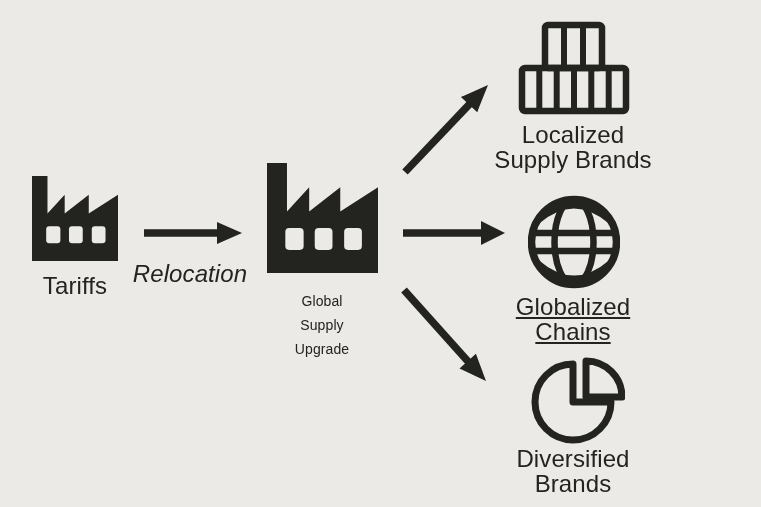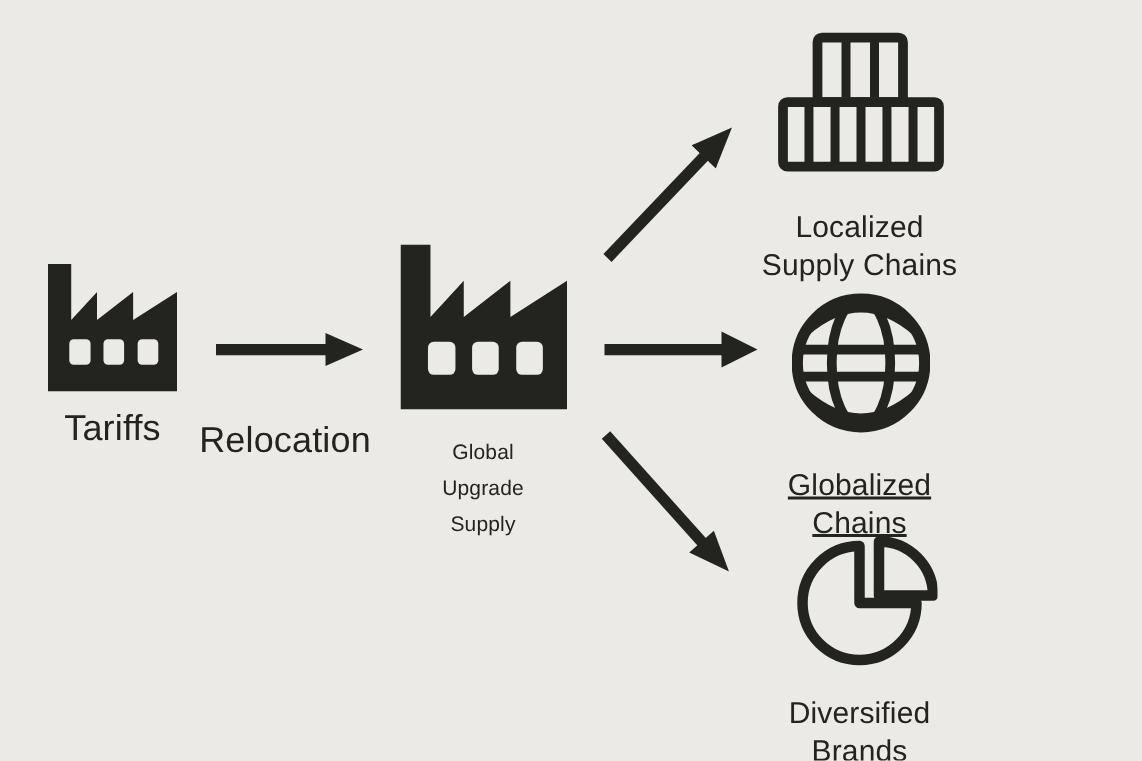--- a/index.html
+++ b/index.html
@@ -4,52 +4,52 @@
 <style>
   :root { --bg:#eceae7; --ink:#232320; }
   * { box-sizing:border-box; margin:0; padding:0; }
   html,body { width:761px; height:507px; overflow:hidden; }
   body { background:var(--bg); font-family:"Liberation Sans", sans-serif; color:var(--ink); }
   .canvas { position:relative; width:761px; height:507px; background:var(--bg); }
   .abs { position:absolute; }
   .label { position:absolute; text-align:center; color:var(--ink); letter-spacing:0.1px; }
   .label-sm  { font-size:24px; line-height:24px; }
   .label-hub { font-size:14px; line-height:24px; }
-  .label-out { font-size:20px; line-height:25px;margin-top:18px; }
+  .label-out { font-size:24px; line-height:25px; }
   svg { display:block; color:var(--ink); }
 </style>
 </head>
 <body>
 
 <div class="canvas">
 
   <svg class="abs" style="left:32px; top:176px;" width="86" height="85" viewBox="0 0 100 100" preserveAspectRatio="none">
     <path d="M0,100 L0,0 L18,0 L18,44 L38,22 L38,44 L66,22 L66,44 L100,22 L100,100 Z" fill="currentColor"></path>
     <rect x="16.5" y="59" width="16.5" height="20" rx="3.5" fill="var(--bg)"></rect>
     <rect x="43" y="59" width="16" height="20" rx="3.5" fill="var(--bg)"></rect>
     <rect x="69.5" y="59" width="16" height="20" rx="3.5" fill="var(--bg)"></rect>
   </svg>
   <div class="label label-sm abs" style="left:15px; top:274px; width:120px;">Tariffs</div>
 
   <svg class="abs" style="left:138px; top:219px;" width="112" height="30" viewBox="0 0 112 30">
     <line x1="6" y1="14" x2="82" y2="14" stroke="currentColor" stroke-width="7.5"></line>
     <polygon points="79,3 104,14 79,25" fill="currentColor"></polygon>
   </svg>
-  <div class="label label-sm abs" style="left:130px; top:282px; width:120px;">Relocation</div>
+  <div class="label label-sm abs" style="left:130px; top:262px; width:120px;font-style:italic;">Relocation</div>
 
   <svg class="abs" style="left:267px; top:163px;" width="111" height="110" viewBox="0 0 100 100" preserveAspectRatio="none">
     <path d="M0,100 L0,0 L18,0 L18,44 L38,22 L38,44 L66,22 L66,44 L100,22 L100,100 Z" fill="currentColor"></path>
     <rect x="16.5" y="59" width="16.5" height="20" rx="3.5" fill="var(--bg)"></rect>
     <rect x="43" y="59" width="16" height="20" rx="3.5" fill="var(--bg)"></rect>
     <rect x="69.5" y="59" width="16" height="20" rx="3.5" fill="var(--bg)"></rect>
   </svg>
   <div class="label label-hub abs" style="left:252px; top:289px; width:140px;">
     <div>Global</div>
+    <div>Supply</div>
     <div>Upgrade</div>
-    <div>Supply</div>
   </div>
 
   <svg class="abs" style="left:395px; top:78px;" width="120" height="310" viewBox="0 0 120 310">
     <g>
       <line x1="10" y1="94" x2="75" y2="25.7" stroke="currentColor" stroke-width="7.5"></line>
       <polygon points="66.2,18.9 88,12 82.2,34.1" fill="currentColor"></polygon>
       <polygon points="66.2,18.9 93,7 82.2,34.1" fill="currentColor"></polygon>
     </g>
     <g>
       <line x1="8" y1="155" x2="88" y2="155" stroke="currentColor" stroke-width="7.5"></line>
@@ -69,21 +69,21 @@
       <rect x="4" y="48" width="104" height="43" rx="3" stroke-width="6.5"></rect>
       <line x1="21.3" y1="51" x2="21.3" y2="88" stroke-width="6"></line>
       <line x1="38.7" y1="51" x2="38.7" y2="88" stroke-width="6"></line>
       <line x1="56" y1="51" x2="56" y2="88" stroke-width="6"></line>
       <line x1="73.3" y1="51" x2="73.3" y2="88" stroke-width="6"></line>
       <line x1="90.7" y1="51" x2="90.7" y2="88" stroke-width="6"></line>
     </g>
   </svg>
   <div class="label label-out abs" style="left:493px; top:122px; width:160px;">
     <div>Localized</div>
-    <div>Supply Chains</div>
+    <div>Supply Brands</div>
   </div>
 
   <svg class="abs" style="left:528px; top:192px;" width="92" height="100" viewBox="0 0 92 100">
     <g fill="none" stroke="currentColor">
       <circle cx="46" cy="50" r="42.5" stroke-width="7.5"></circle>
       <ellipse cx="46" cy="50" rx="19.5" ry="42.5" stroke-width="6.5"></ellipse>
       <line x1="5" y1="41" x2="87" y2="41" stroke-width="6.5"></line>
       <line x1="5" y1="59" x2="87" y2="59" stroke-width="6.5"></line>
       <path d="M9,29 Q46,-3 83,29" stroke-width="6.5"></path>
       <path d="M9,71 Q46,103 83,71" stroke-width="6.5"></path>

